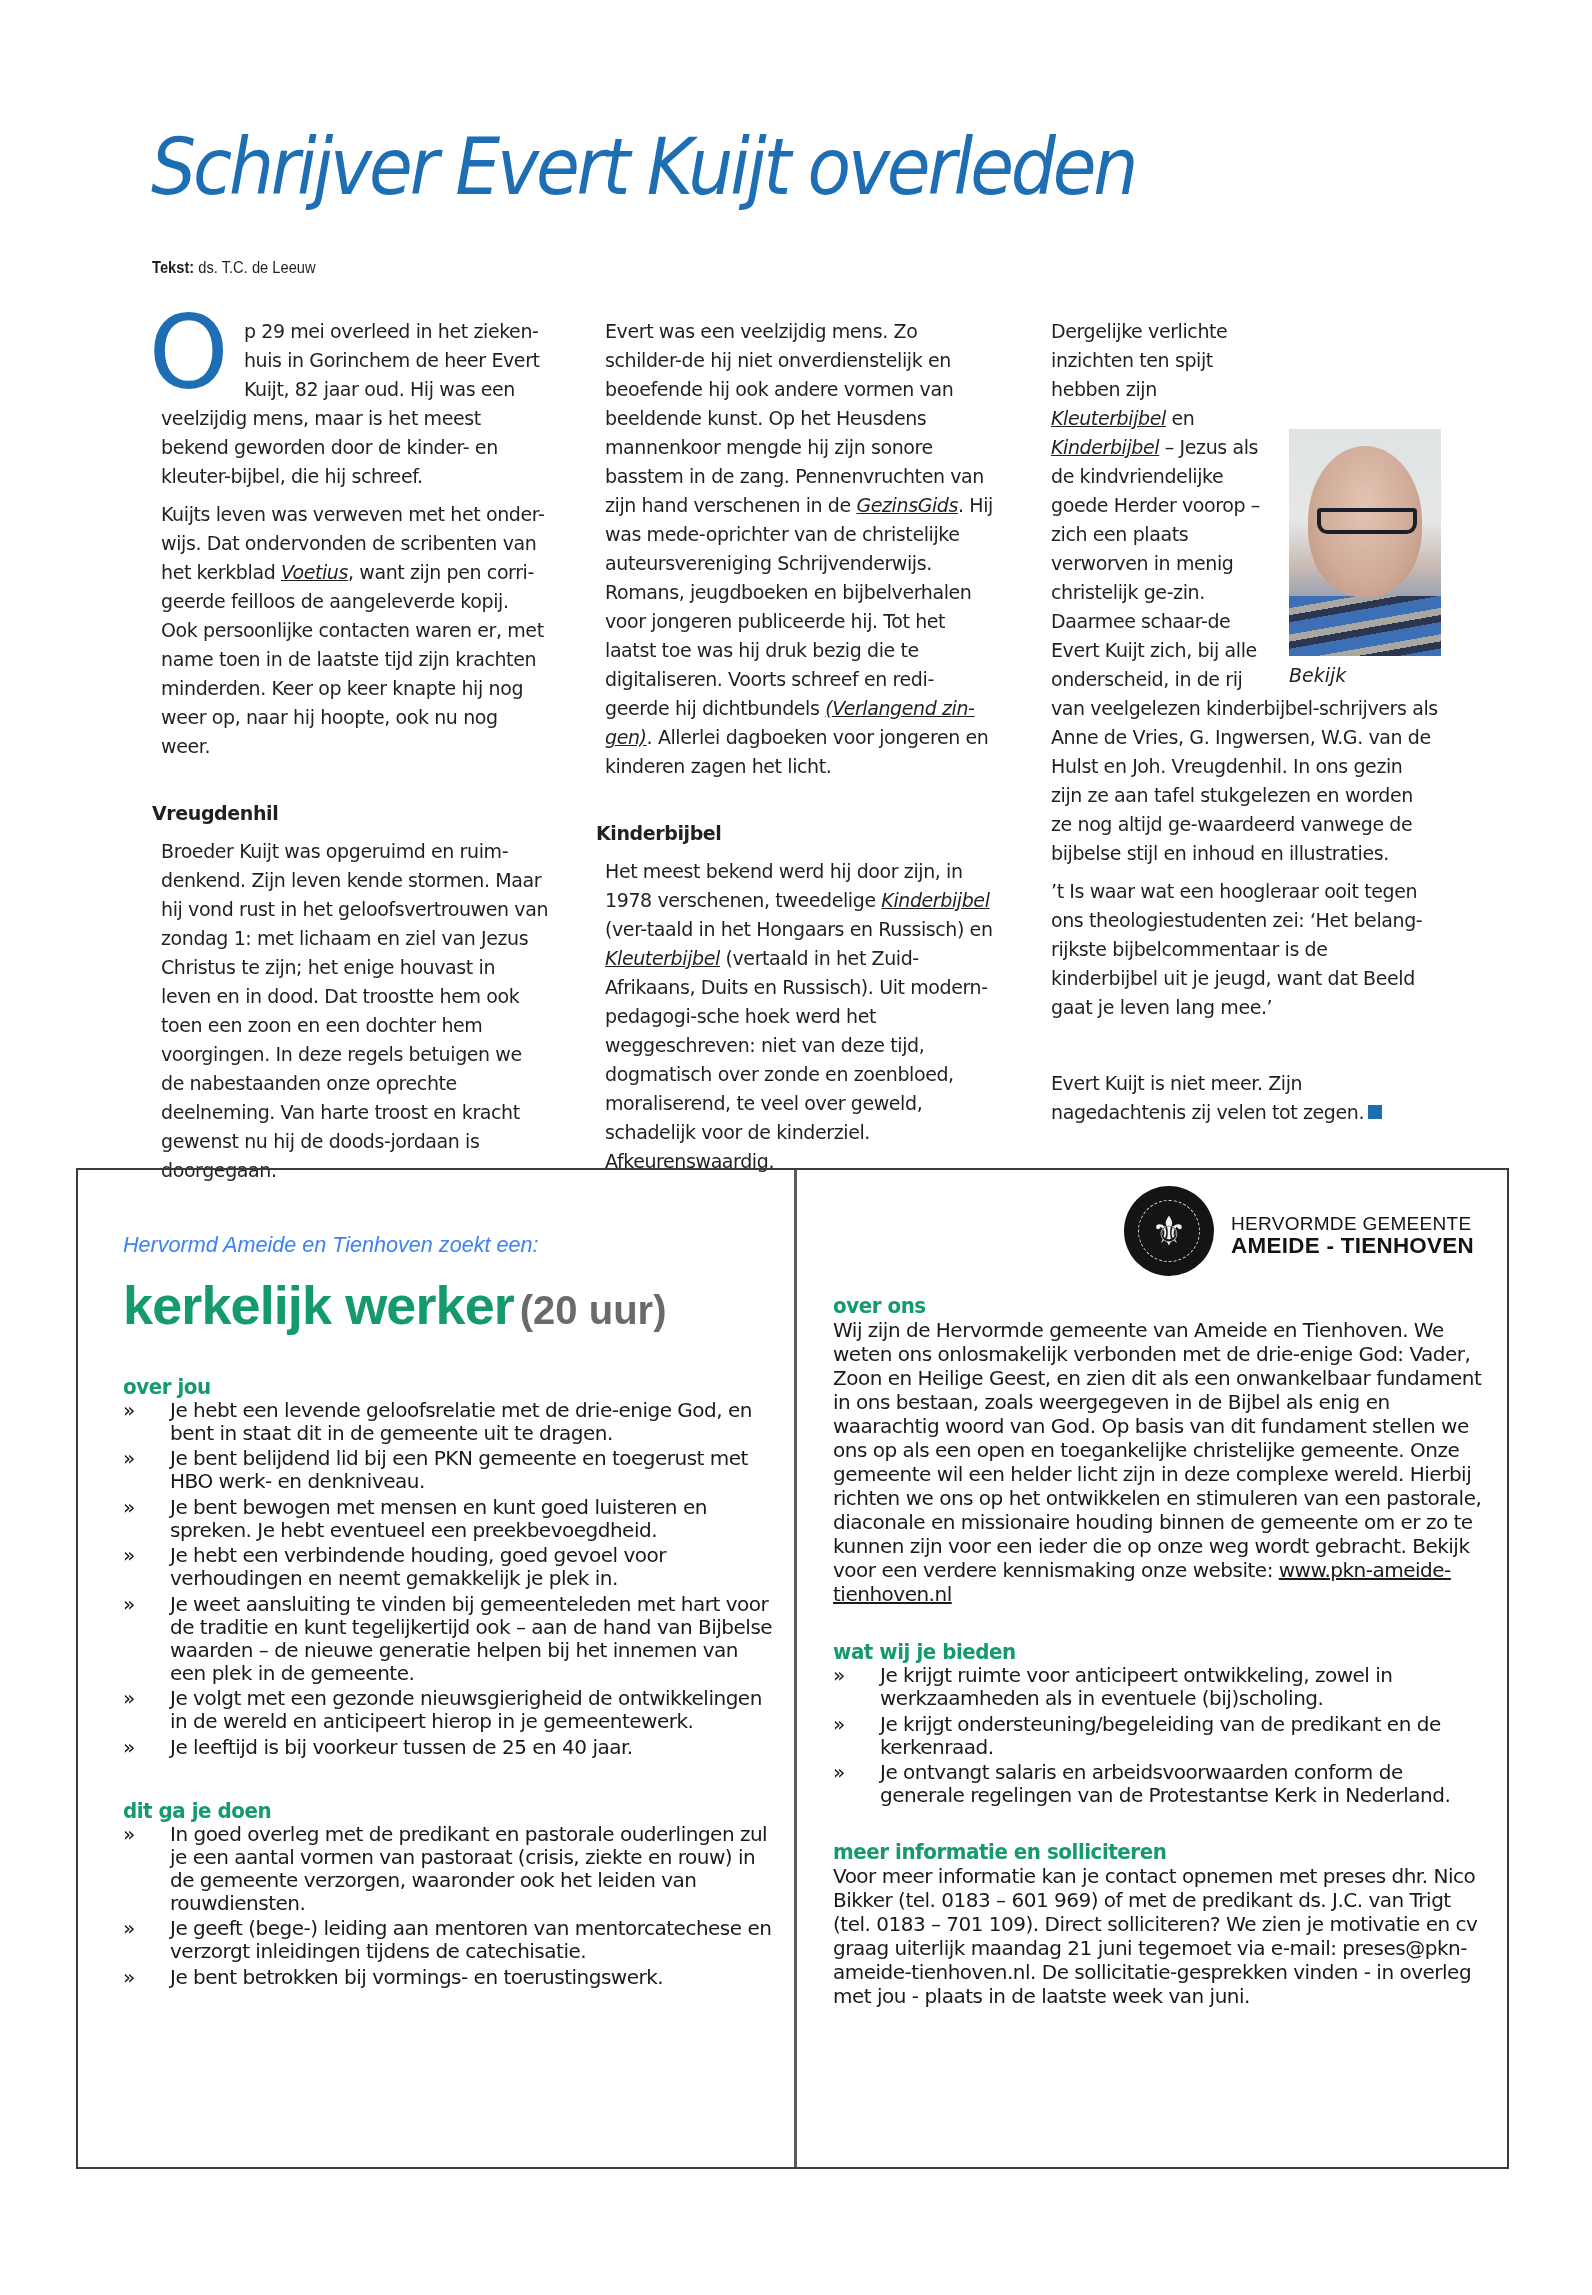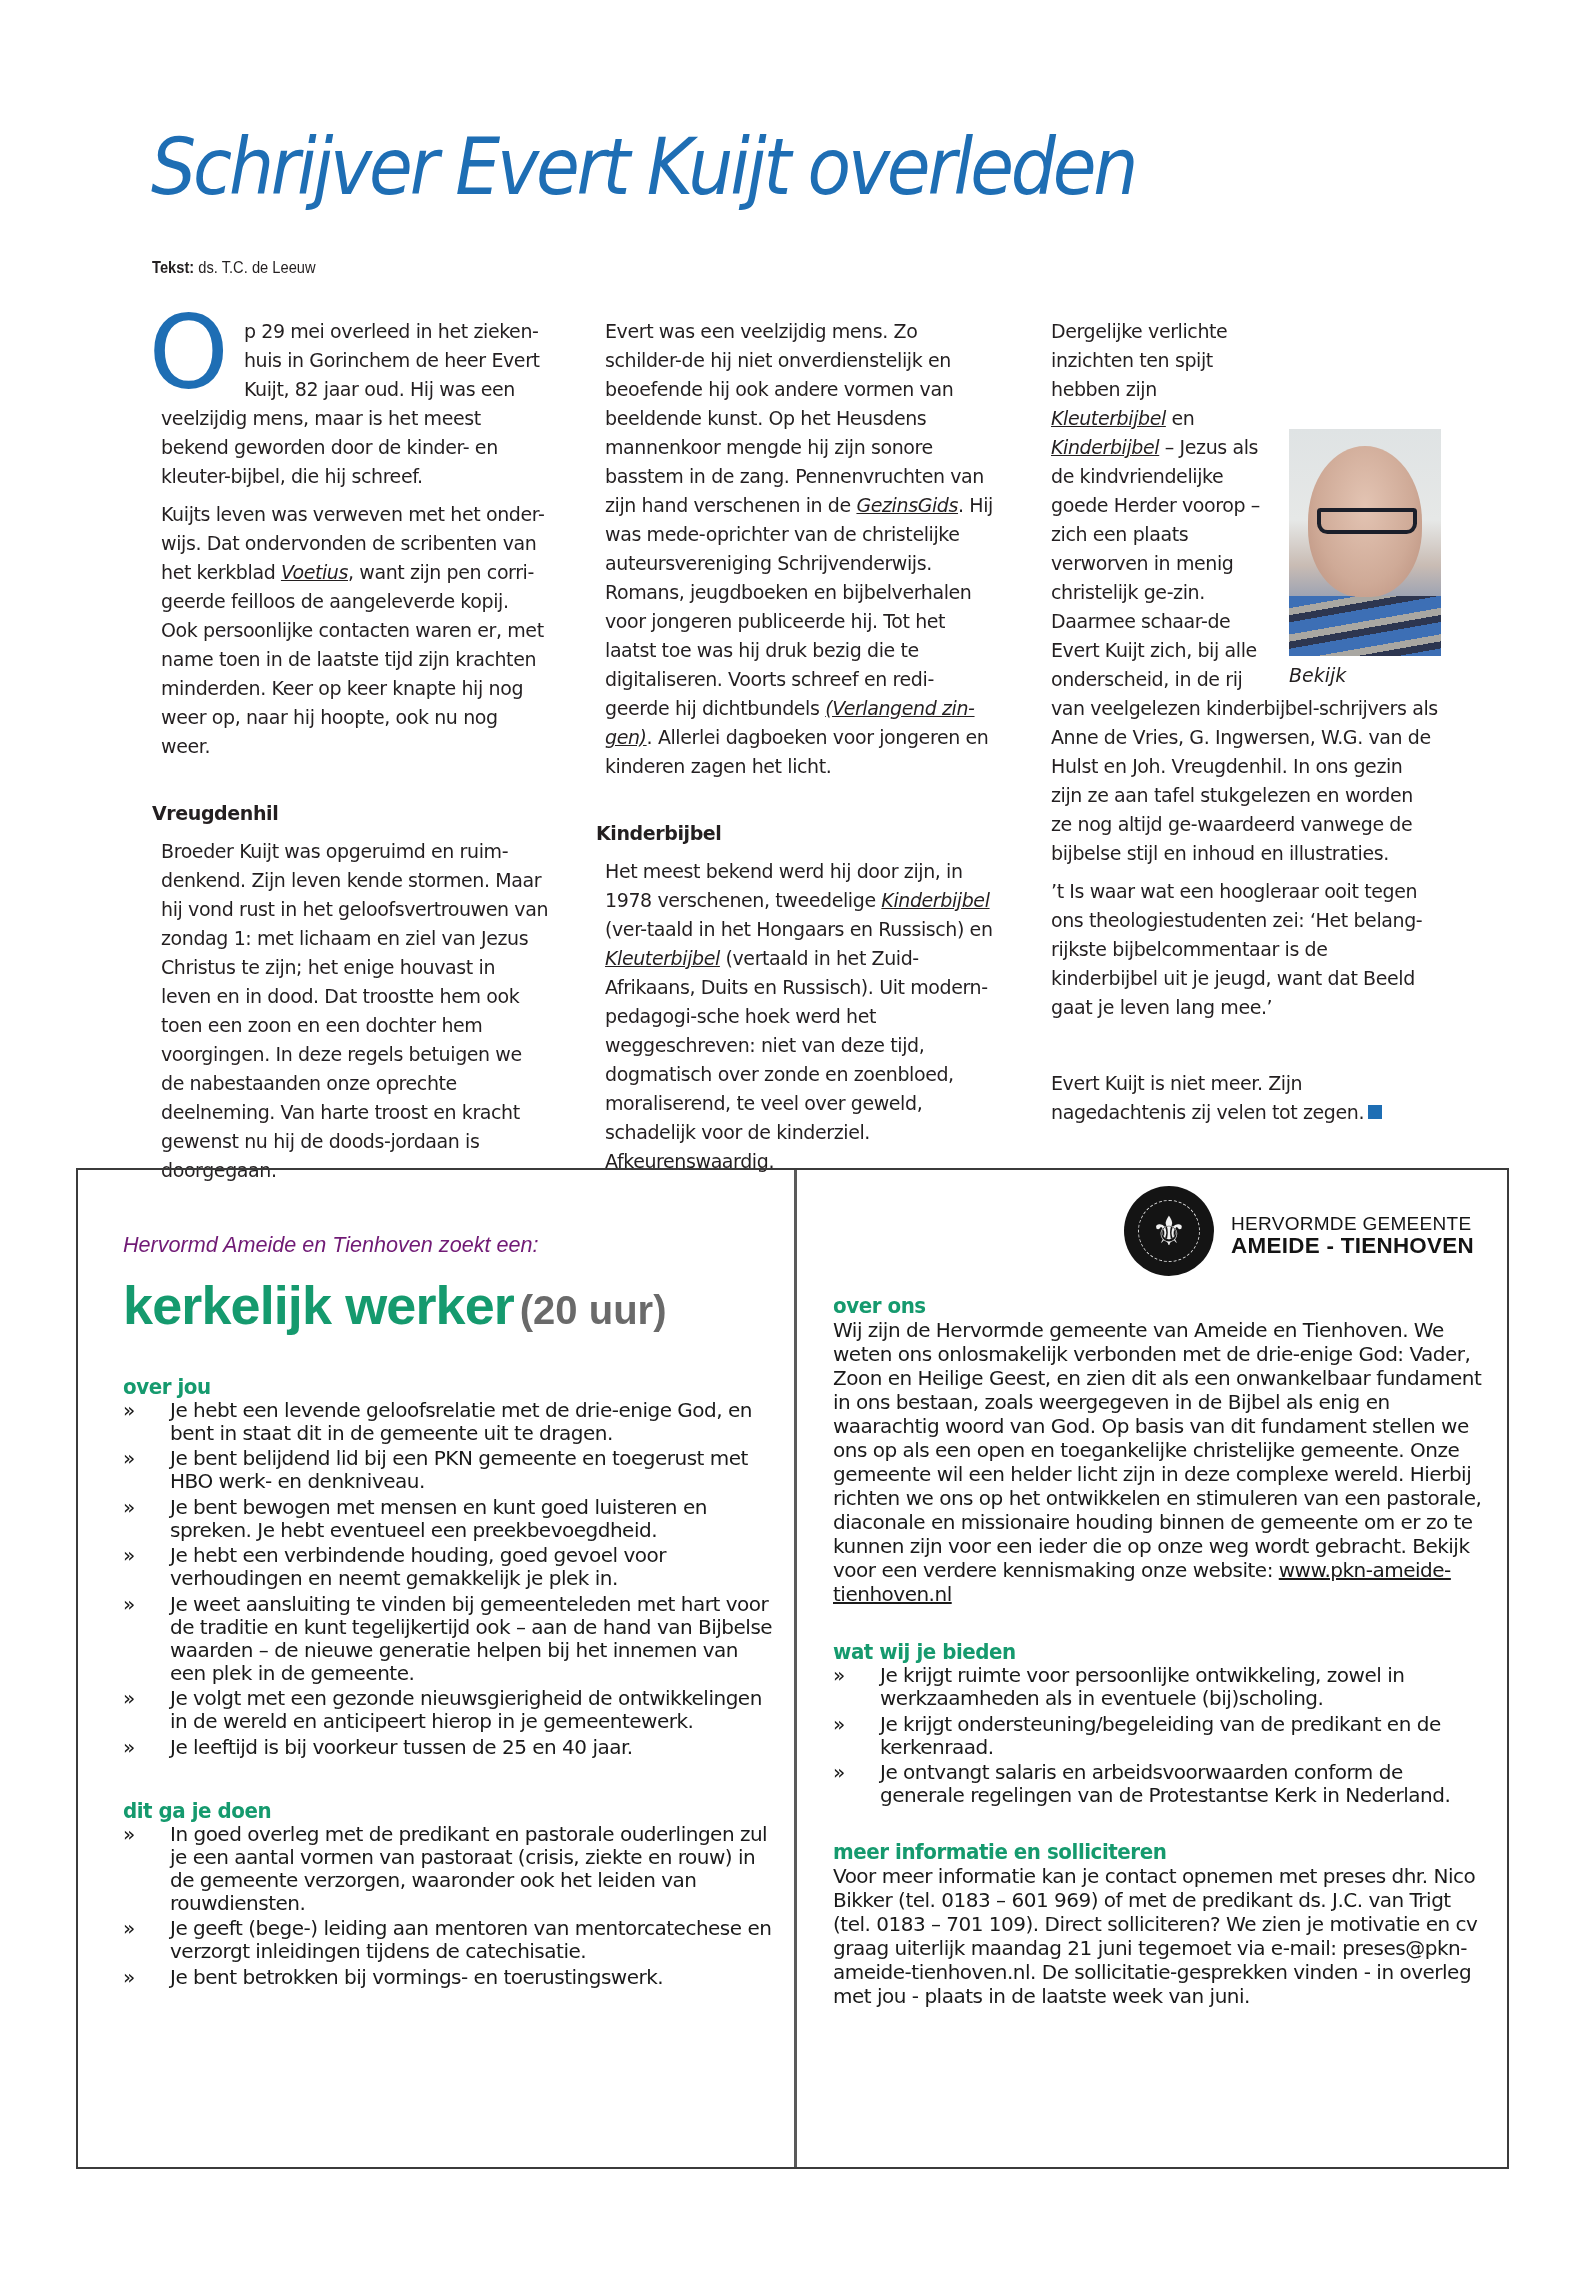--- a/index.html
+++ b/index.html
@@ -20,21 +20,21 @@
   .photo .head { position: absolute; left: 19px; top: 17.3px; width: 114px; height: 151px; border-radius: 50% 50% 45% 45%; background: radial-gradient(ellipse at 50% 40%, #e3c4b3 0%, #cfaa97 60%, #b88e7c 100%); }
   .photo .glasses { position: absolute; left: 28px; top: 79px; width: 100px; height: 26px; border: 4.3px solid #1b1f2a; border-radius: 3.5px 3.5px 10.4px 10.4px; box-sizing: border-box; }
   .photo .shirt { position: absolute; left: 0; bottom: 0; width: 152px; height: 60px; background: repeating-linear-gradient(170deg, #3d6fb5 0 12px, #a9a7a2 12px 19px, #2d3650 19px 26px); }
   .endmark { display: inline-block; width: 14px; height: 14px; background: #1e6eb4; vertical-align: 0; margin-left: 3.5px; }
 
   .ad { position: absolute; left: 76px; top: 1168px; width: 1433px; height: 1001px; border: 2.6px solid #3b3b3b; box-sizing: border-box; }
   .ad .divider { position: absolute; left: 716px; top: 0; width: 2.6px; height: 100%; background: #5a5a5a; }
   .adcol { position: absolute; font-family: "DejaVu Sans", sans-serif; color: #1a1a1a; }
   .adl { left: 45px; top: 62px; width: 656px; }
   .adr { left: 755px; top: 0; width: 656px; }
-  .intro { font-family: "Liberation Sans", sans-serif; font-style: italic; font-size: 21.6px; color: #701a75; margin: 0; }
+  .intro { font-family: "Liberation Sans", sans-serif; font-style: italic; font-size: 21.6px; color: #3b82f6; margin: 0; }
   .jobtitle { margin: 15.5px 0 0 0; font-family: "Liberation Sans", sans-serif; font-weight: bold; }
   .jobtitle .main { color: #159a6e; font-size: 54px; letter-spacing: -0.9px; }
   .jobtitle .hours { color: #6a6a6a; font-size: 40px; }
   .sect { color: #159a6e; font-size: 21.6px; margin: 0; line-height: 25px; letter-spacing: -0.5px; transform: scaleX(0.92); transform-origin: left top; }
   .adtext { font-size: 20px; line-height: 24px; letter-spacing: -0.5px; }
   ul.bul { list-style: none; margin: 0; padding: 0; }
   ul.bul li { position: relative; padding-left: 47px; font-size: 20px; line-height: 23px; letter-spacing: -0.5px; margin-bottom: 2.6px; }
   ul.bul li .mark { position: absolute; left: 0; top: 0; }
   .logo { position: absolute; left: 1124px; top: 1182px; width: 380px; height: 95px; }
   .seal { position: absolute; left: 0; top: 4.3px; width: 90px; height: 90px; border-radius: 50%; background: #141414; }
@@ -114,21 +114,21 @@
       </ul>
   </div>
 
   <div class="adcol adr">
     <div style="height:123px;"></div>
     <h4 class="sect">over ons</h4>
     <div class="adtext"><span>Wij zijn de Hervormde gemeente van Ameide en Tienhoven. We weten ons onlosmakelijk verbonden met de drie-enige God: Vader, Zoon en Heilige Geest, en zien dit als een onwankelbaar fundament in ons bestaan, zoals weergegeven in de Bijbel als enig en waarachtig woord van God. Op basis van dit fundament stellen we ons op als een open en toegankelijke christelijke gemeente. Onze gemeente wil een helder licht zijn in deze complexe wereld. Hierbij richten we ons op het ontwikkelen en stimuleren van een pastorale, diaconale en missionaire houding binnen de gemeente om er zo te kunnen zijn voor een ieder die op onze weg wordt gebracht. Bekijk voor een verdere kennismaking onze website: </span><a class="site" href="#">www.pkn-ameide-tienhoven.nl</a></div>
     <div style="height:33px;"></div>
     <h4 class="sect">wat wij je bieden</h4>
     <ul class="bul" id="list-bieden">
-        <li><span class="mark">»</span><span>Je krijgt ruimte voor persoonlijke ontwikkeling, zowel in werkzaamheden als in eventuele (bij)scholing.</span></li>
+        <li><span class="mark">»</span><span>Je krijgt ruimte voor anticipeert ontwikkeling, zowel in werkzaamheden als in eventuele (bij)scholing.</span></li>
         <li><span class="mark">»</span><span>Je krijgt ondersteuning/begeleiding van de predikant en de kerkenraad.</span></li>
         <li><span class="mark">»</span><span>Je ontvangt salaris en arbeidsvoorwaarden conform de generale regelingen van de Protestantse Kerk in Nederland.</span></li>
       </ul>
     <div style="height:29px;"></div>
     <h4 class="sect">meer informatie en solliciteren</h4>
     <div class="adtext">Voor meer informatie kan je  contact opnemen met preses dhr. Nico Bikker (tel. 0183 – 601 969) of met de predikant ds. J.C. van Trigt (tel. 0183 – 701 109). Direct solliciteren? We zien je motivatie en cv graag uiterlijk maandag 21 juni tegemoet via e-mail: preses@pkn-ameide-tienhoven.nl. De sollicitatie-gesprekken vinden - in overleg met jou - plaats in de laatste week van juni.</div>
   </div>
 </div>
 
 <div class="logo">

